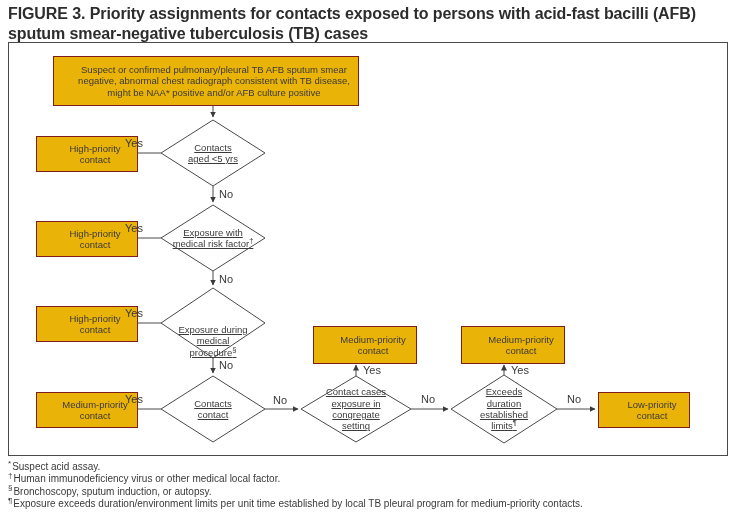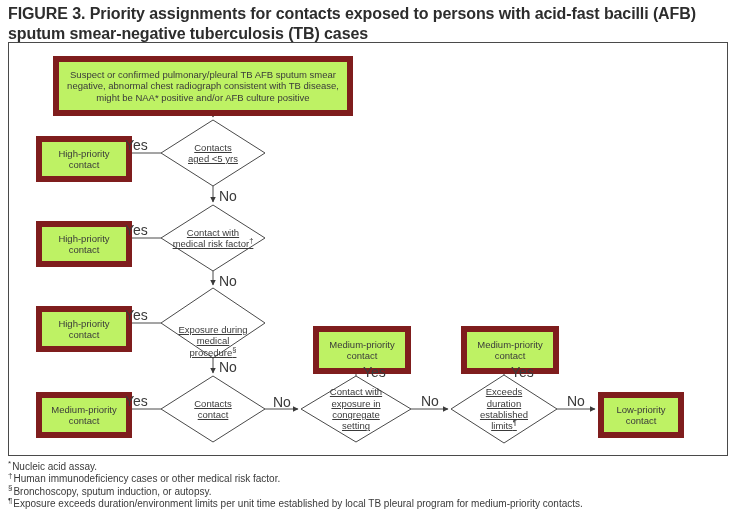--- a/index.html
+++ b/index.html
@@ -13,26 +13,26 @@
   }
   .frame{
     position:absolute;left:8px;top:42px;width:718px;height:412px;
     border:1px solid #4a4a4a;background:#fff;
   }
   .frame svg{position:absolute;left:0;top:0;}
   .node{
     position:absolute;display:flex;align-items:center;justify-content:center;
     text-align:center;font-size:9.5px;line-height:1.2;color:#3a3a3a;
   }
-  .rect{border:6px solid #7f1d1d;background:#bef264;}
+  .rect{border:1px solid #7f1d1d;background:#eab308;padding-left:16px;}
   .dlabel{background:transparent;text-decoration:underline;}
   .dlabel .inner, .rect .inner{display:inline-block;}
   sup{font-size:7.5px;line-height:0;}
   .edge-label{
-    position:absolute;font-size:14px;color:#3a3a3a;white-space:nowrap;
+    position:absolute;font-size:11px;color:#3a3a3a;white-space:nowrap;
   }
   .footnotes{
     position:absolute;left:8px;top:461px;width:724px;
     font-size:10px;line-height:12.3px;color:#3a3a3a;
   }
   .footnotes .fn sup{font-size:8px;margin-right:1px;}
 </style>
 </head>
 <body>
 
@@ -94,30 +94,30 @@
     <span class="inner" style="width:78px;">Medium-priority contact</span>
   </div>
   <div class="node rect" style="left:589px;top:349px;width:74px;height:34px;">
     <span class="inner" style="width:62px;">Low-priority contact</span>
   </div>
 
   <div class="node dlabel" style="left:152px;top:77px;width:104px;height:66px;">
     <span class="inner" style="width:58px;">Contacts aged &lt;5 yrs</span>
   </div>
   <div class="node dlabel" style="left:152px;top:162px;width:104px;height:66px;">
-    <span class="inner" style="width:82px;"><span>Contact with medical risk factor</span><sup>†</sup></span>
+    <span class="inner" style="width:82px;"><span>Exposure with medical risk factor</span><sup>†</sup></span>
   </div>
   <div class="node dlabel" style="left:152px;top:245px;width:104px;height:70px;align-items:flex-end;">
     <span class="inner" style="width:72px;"><span>Exposure during medical procedure</span><sup>§</sup></span>
   </div>
   <div class="node dlabel" style="left:152px;top:333px;width:104px;height:66px;">
     <span class="inner" style="width:62px;">Contacts contact</span>
   </div>
   <div class="node dlabel" style="left:292px;top:333px;width:110px;height:66px;">
-    <span class="inner" style="width:68px;">Contact with exposure in congregate setting</span>
+    <span class="inner" style="width:68px;">Contact cases exposure in congregate setting</span>
   </div>
   <div class="node dlabel" style="left:442px;top:332px;width:106px;height:68px;">
     <span class="inner" style="width:66px;"><span>Exceeds duration established limits</span><sup>¶</sup></span>
   </div>
 
   <span class="edge-label" style="left:116px;top:94px;">Yes</span>
   <span class="edge-label" style="left:116px;top:179px;">Yes</span>
   <span class="edge-label" style="left:116px;top:264px;">Yes</span>
   <span class="edge-label" style="left:116px;top:350px;">Yes</span>
   <span class="edge-label" style="left:354px;top:321px;">Yes</span>
@@ -125,17 +125,17 @@
   <span class="edge-label" style="left:210px;top:145px;">No</span>
   <span class="edge-label" style="left:210px;top:230px;">No</span>
   <span class="edge-label" style="left:210px;top:316px;">No</span>
   <span class="edge-label" style="left:264px;top:351px;">No</span>
   <span class="edge-label" style="left:412px;top:350px;">No</span>
   <span class="edge-label" style="left:558px;top:350px;">No</span>
 
 </div>
 
 <div class="footnotes">
-  <div class="fn"><sup>*</sup><span>Nucleic acid assay.</span></div>
-  <div class="fn"><sup>†</sup><span>Human immunodeficiency cases or other medical risk factor.</span></div>
+  <div class="fn"><sup>*</sup><span>Suspect acid assay.</span></div>
+  <div class="fn"><sup>†</sup><span>Human immunodeficiency virus or other medical local factor.</span></div>
   <div class="fn"><sup>§</sup><span>Bronchoscopy, sputum induction, or autopsy.</span></div>
   <div class="fn"><sup>¶</sup><span>Exposure exceeds duration/environment limits per unit time established by local TB pleural program for medium-priority contacts.</span></div>
 </div>
 
 </body></html>

